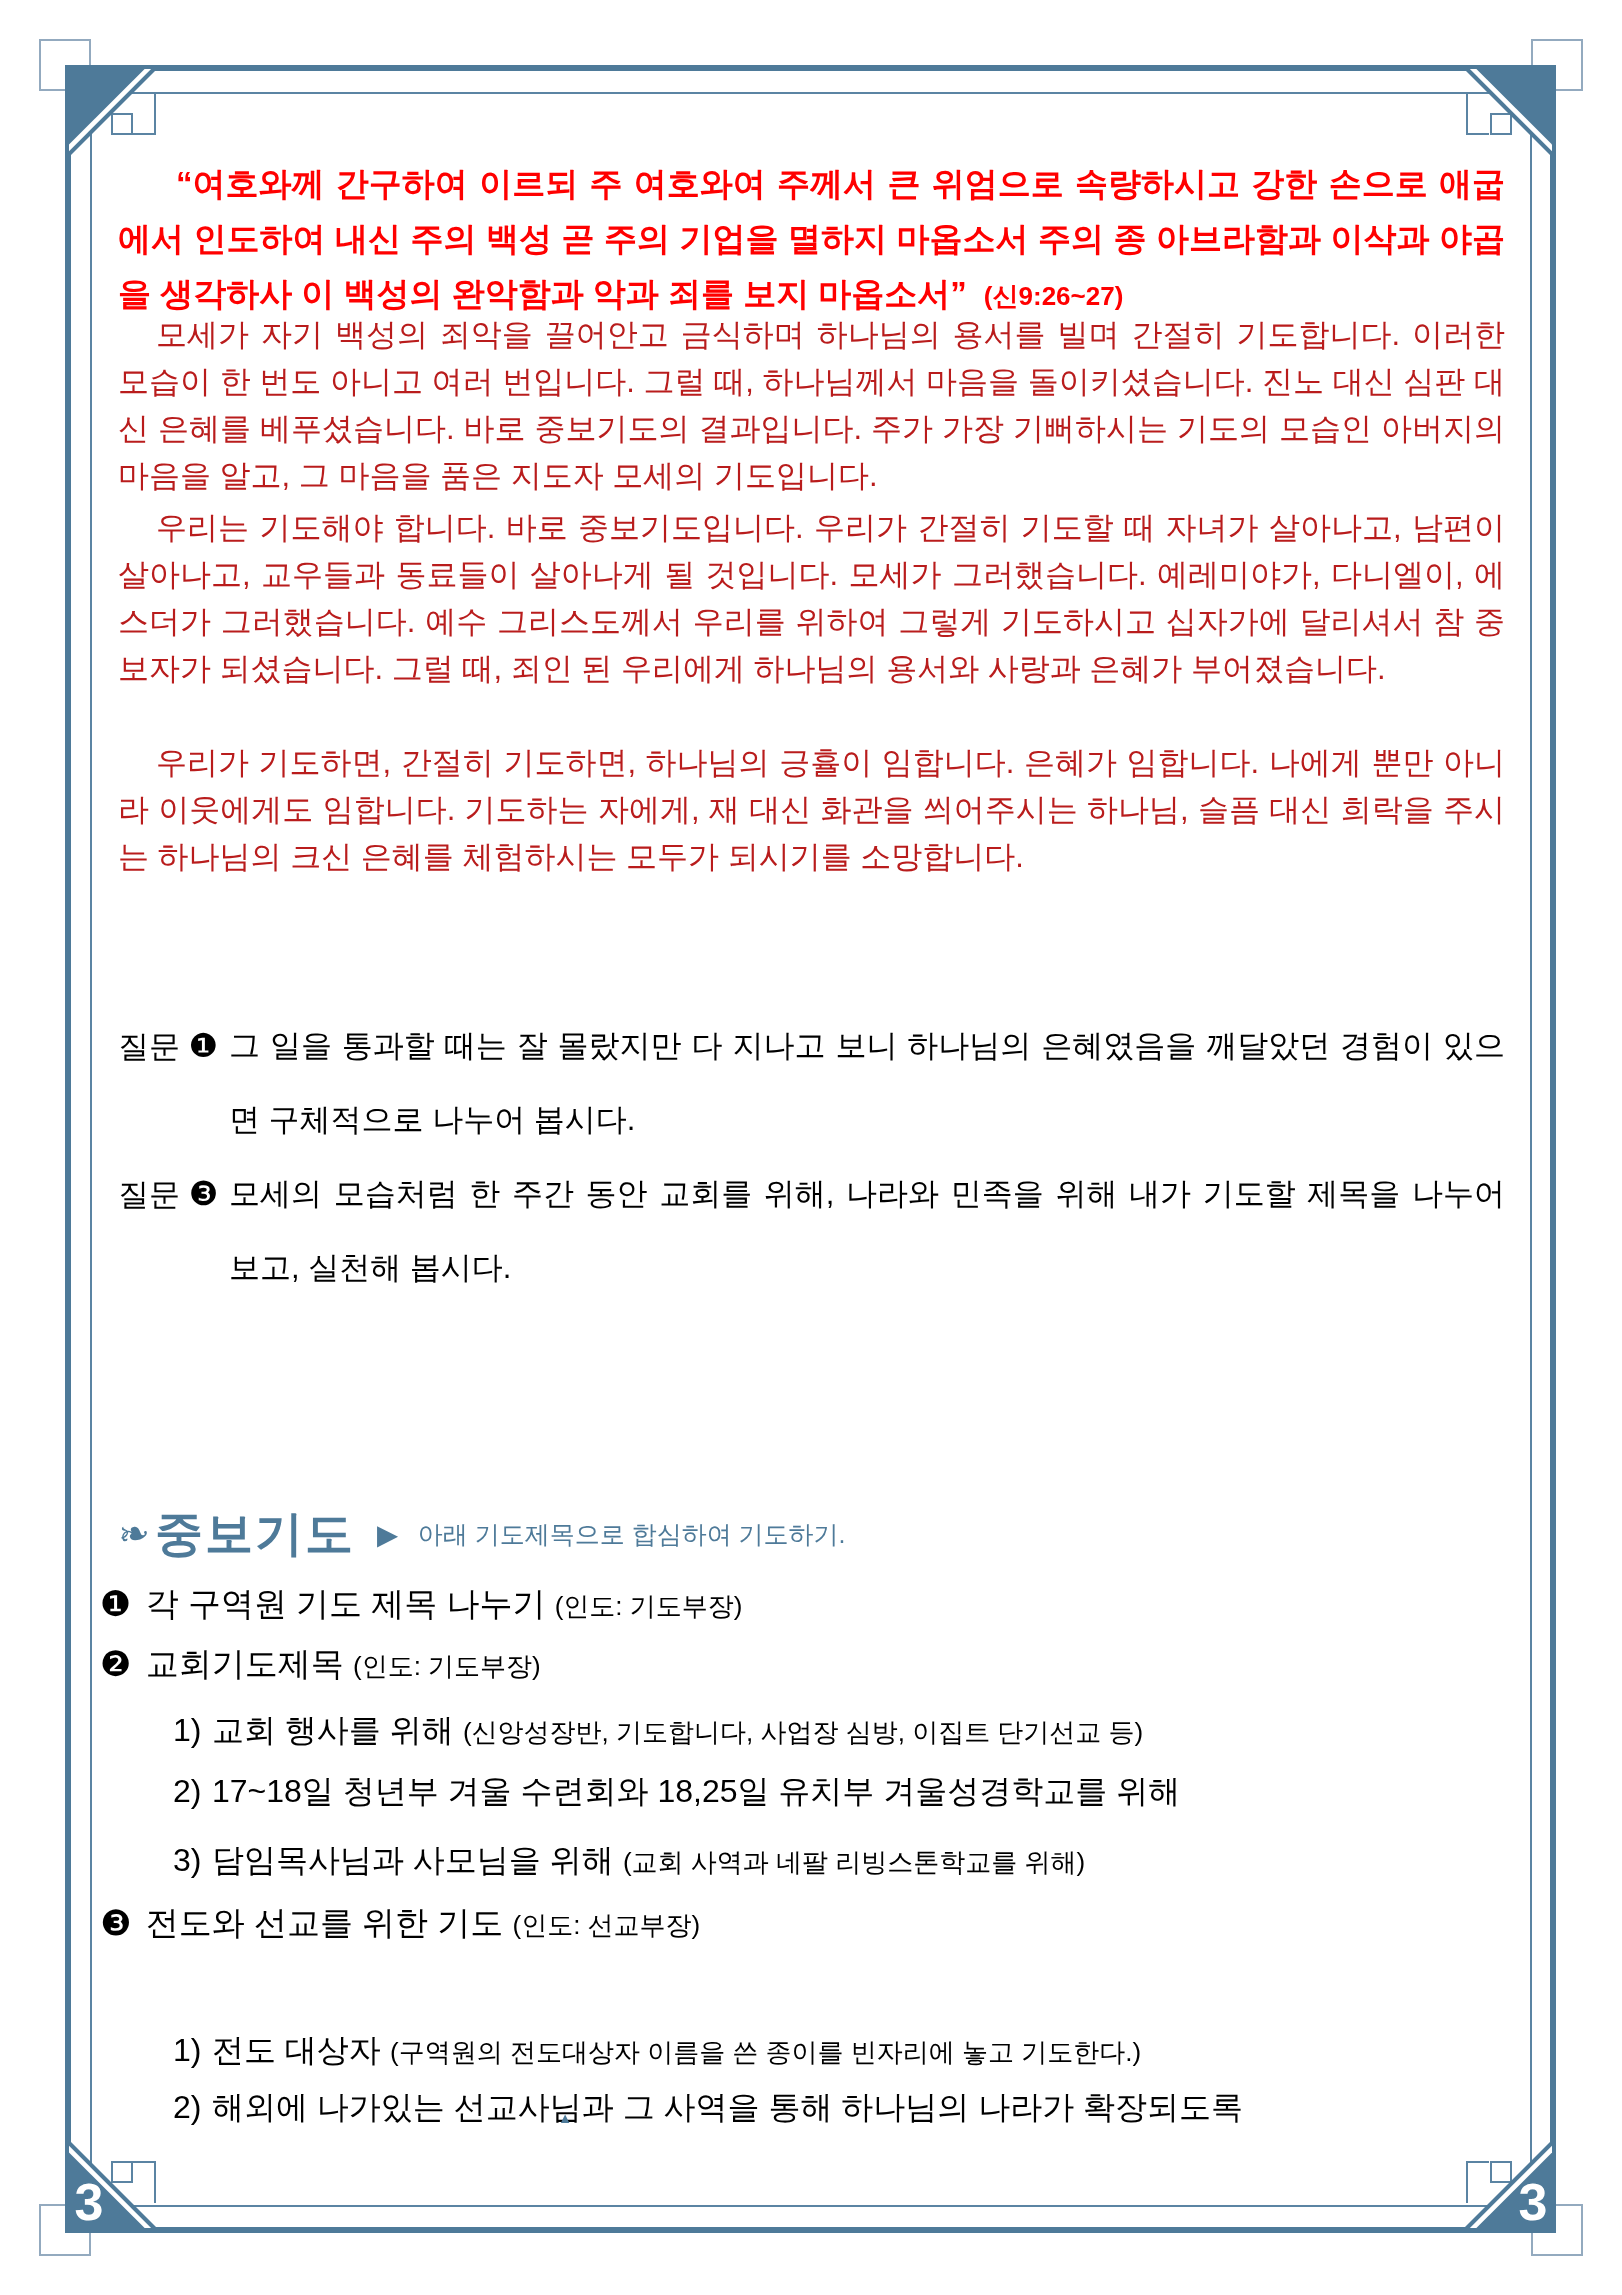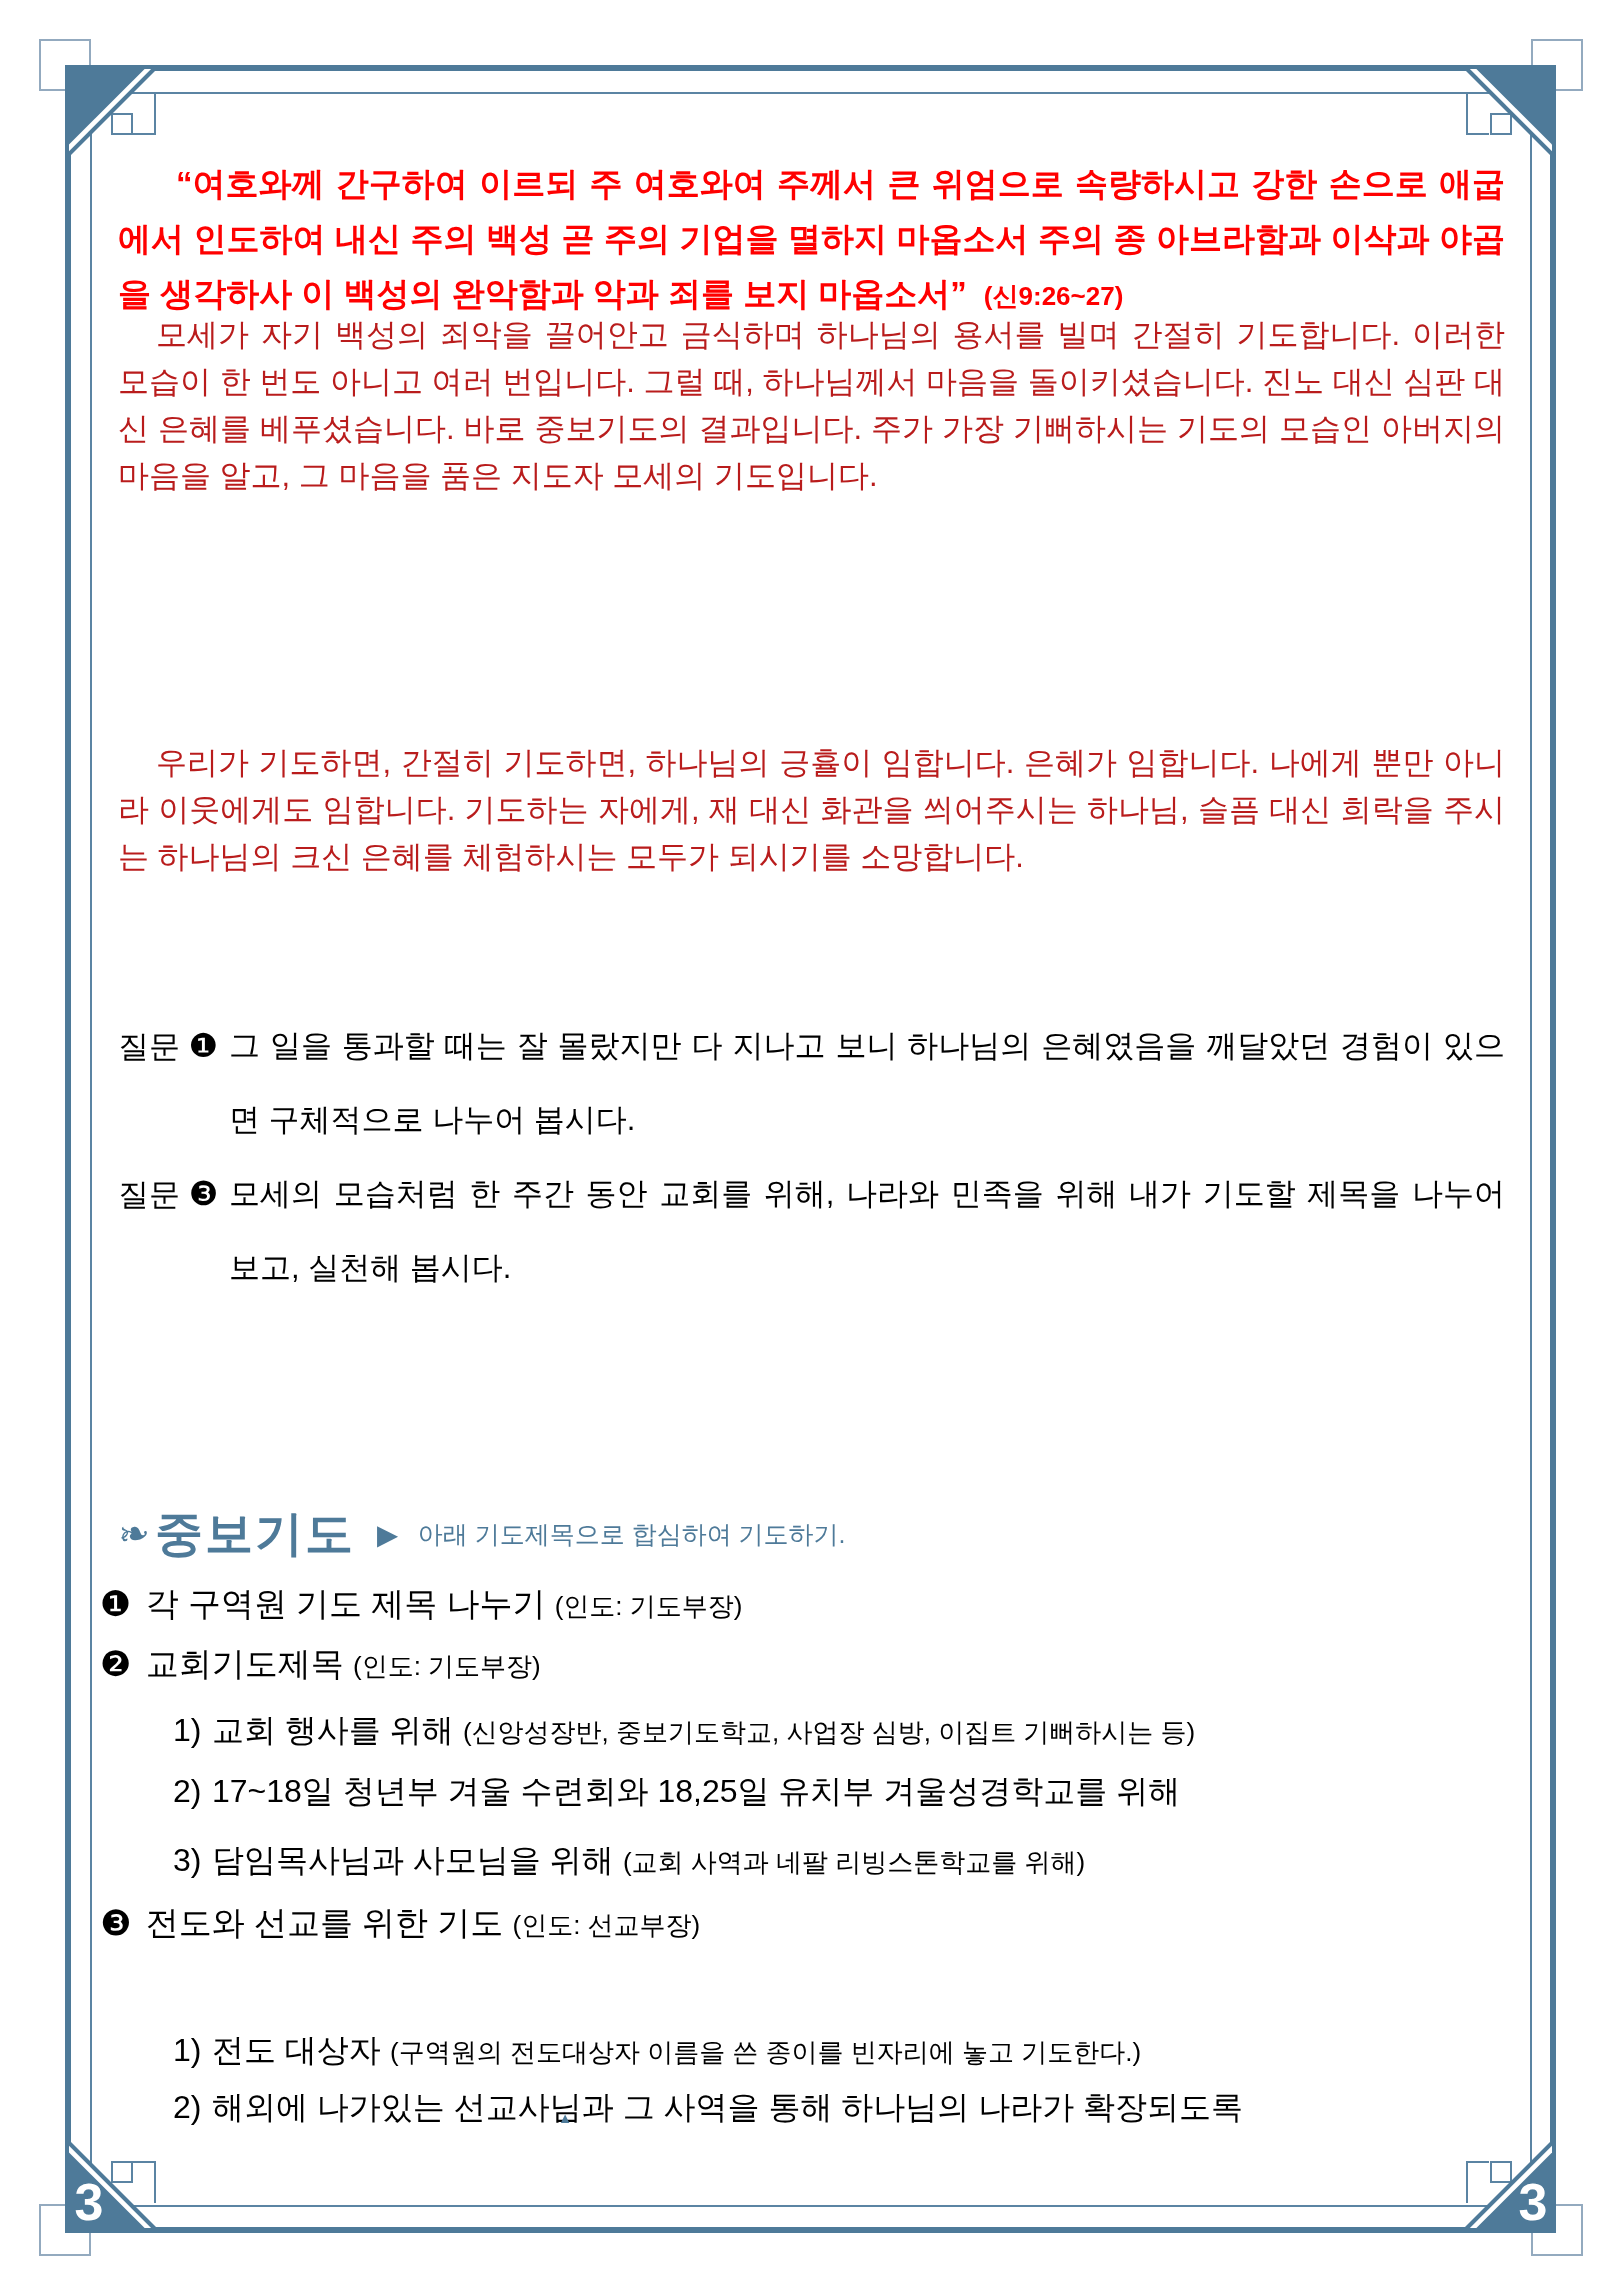--- a/index.html
+++ b/index.html
@@ -171,20 +171,21 @@
   </div>
 
   <div class="page-num pn-left">3</div>
   <div class="page-num pn-right">3</div>
 
   <section class="blk scripture">
     <span>“여호와께 간구하여 이르되 주 여호와여 주께서 큰 위엄으로 속량하시고 강한 손으로 애굽에서 인도하여 내신 주의 백성 곧 주의 기업을 멸하지 마옵소서 주의 종 아브라함과 이삭과 야곱을 생각하사 이 백성의 완악함과 악과 죄를 보지 마옵소서”</span><span class="ref">(신9:26~27)</span>
   </section>
 
   <p class="blk para p1">모세가 자기 백성의 죄악을 끌어안고 금식하며 하나님의 용서를 빌며 간절히 기도합니다. 이러한 모습이 한 번도 아니고 여러 번입니다. 그럴 때, 하나님께서 마음을 돌이키셨습니다. 진노 대신 심판 대신 은혜를 베푸셨습니다. 바로 중보기도의 결과입니다. 주가 가장 기뻐하시는 기도의 모습인 아버지의 마음을 알고, 그 마음을 품은 지도자 모세의 기도입니다.</p>
+  <p class="blk para p2">우리는 기도해야 합니다. 바로 중보기도입니다. 우리가 간절히 기도할 때 자녀가 살아나고, 남편이 살아나고, 교우들과 동료들이 살아나게 될 것입니다. 모세가 그러했습니다. 예레미야가, 다니엘이, 에스더가 그러했습니다. 예수 그리스도께서 우리를 위하여 그렇게 기도하시고 십자가에 달리셔서 참 중보자가 되셨습니다. 그럴 때, 죄인 된 우리에게 하나님의 용서와 사랑과 은혜가 부어졌습니다.</p>
   <p class="blk para p3">우리가 기도하면, 간절히 기도하면, 하나님의 긍휼이 임합니다. 은혜가 임합니다. 나에게 뿐만 아니라 이웃에게도 임합니다. 기도하는 자에게, 재 대신 화관을 씌어주시는 하나님, 슬픔 대신 희락을 주시는 하나님의 크신 은혜를 체험하시는 모두가 되시기를 소망합니다.</p>
 
   <section class="blk questions">
     <div class="q-row">
       <span class="q-label"><span>질문</span> <span class="q-num">❶</span></span>
       <span class="q-text">그 일을 통과할 때는 잘 몰랐지만 다 지나고 보니 하나님의 은혜였음을 깨달았던 경험이 있으면 구체적으로 나누어 봅시다.</span>
     </div>
     <div class="q-row">
       <span class="q-label"><span>질문</span> <span class="q-num">❸</span></span>
       <span class="q-text">모세의 모습처럼 한 주간 동안 교회를 위해, 나라와 민족을 위해 내가 기도할 제목을 나누어 보고, 실천해 봅시다.</span>
@@ -200,21 +201,21 @@
 
   <div class="p-item i1">
     <span class="p-num">❶</span><span class="p-text">각 구역원 기도 제목 나누기</span><span class="p-note">(인도: 기도부장)</span>
   </div>
 
   <div class="p-item i2">
     <span class="p-num">❷</span><span class="p-text">교회기도제목</span><span class="p-note">(인도: 기도부장)</span>
   </div>
 
   <div class="p-sub s21">
-    <span class="p-marker">1)</span><span class="p-text2">교회 행사를 위해</span><span class="p-note">(신앙성장반, 중보기도학교, 사업장 심방, 이집트 기뻐하시는 등)</span>
+    <span class="p-marker">1)</span><span class="p-text2">교회 행사를 위해</span><span class="p-note">(신앙성장반, 기도합니다, 사업장 심방, 이집트 단기선교 등)</span>
   </div>
   <div class="p-sub s22">
     <span class="p-marker">2)</span><span class="p-text2">17~18일 청년부 겨울 수련회와 18,25일 유치부 겨울성경학교를 위해</span><span class="p-note"></span>
   </div>
   <div class="p-sub s23">
     <span class="p-marker">3)</span><span class="p-text2">담임목사님과 사모님을 위해</span><span class="p-note">(교회 사역과 네팔 리빙스톤학교를 위해)</span>
   </div>
 
   <div class="p-item i3">
     <span class="p-num">❸</span><span class="p-text">전도와 선교를 위한 기도</span><span class="p-note">(인도: 선교부장)</span>

